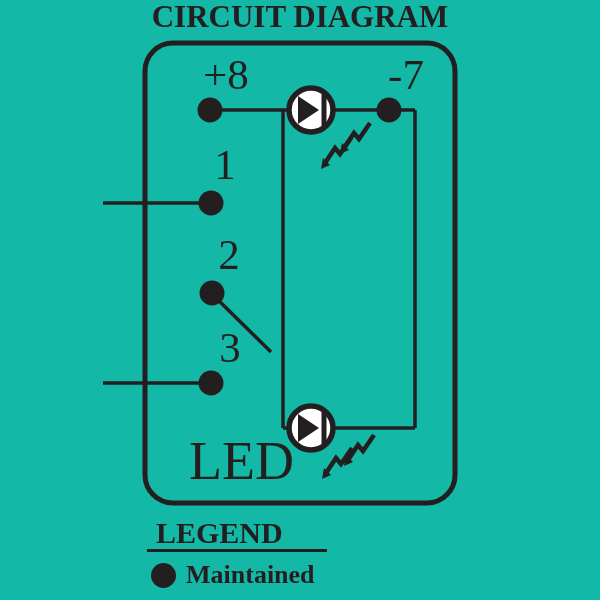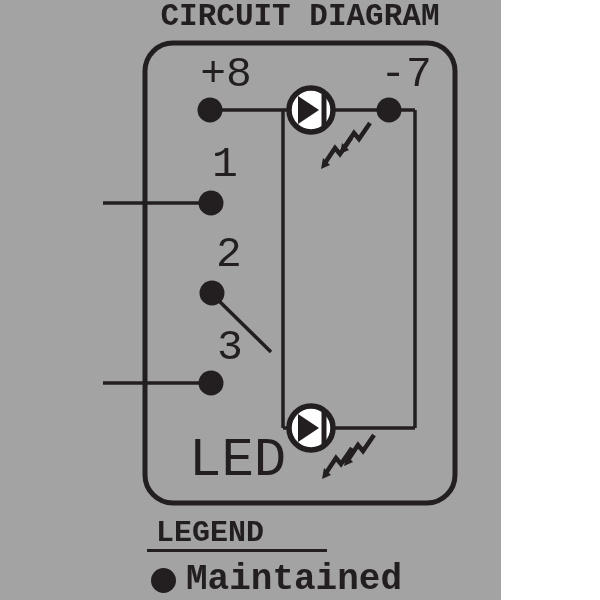--- a/index.html
+++ b/index.html
@@ -1,18 +1,18 @@
 <!DOCTYPE html>
 <html><head>
 <meta charset="utf-8">
 <style>
   html,body{margin:0;padding:0;background:#ffffff;}
   .stage{
-    position:relative;width:501px;height:600px;background:#a3a3a3;
-    font-family:Liberation Mono, monospace;color:#231f20;
+    position:relative;width:600px;height:600px;background:#14b8a6;
+    font-family:Liberation Serif, serif;color:#231f20;
     overflow:hidden;
   }
   .stage svg{position:absolute;left:0;top:0;}
   .lbl{position:absolute;line-height:1;white-space:nowrap;color:#231f20;}
   .title{
     left:300px;top:1px;transform:translateX(-50%);
     font-size:31px;font-weight:bold;letter-spacing:0px;
   }
   .term{font-size:43px;font-weight:400;transform:translateX(-50%);}
   .t-plus8{left:226px;top:53px;}
@@ -20,21 +20,21 @@
   .t-1{left:225px;top:143px;}
   .t-2{left:229px;top:233px;}
   .t-3{left:230px;top:326px;}
   .led-label{left:189px;top:434px;font-size:54px;font-weight:400;}
   .legend-heading{left:156px;top:518px;font-size:30px;font-weight:bold;}
   .legend-underline{
     position:absolute;left:147px;top:549px;width:180px;height:3px;background:#231f20;
   }
   .legend-row{position:absolute;left:151px;top:562px;display:flex;align-items:center;gap:10px;}
   .legend-dot{width:25px;height:25px;border-radius:50%;background:#231f20;flex:0 0 auto;}
-  .legend-text{font-size:36px;font-weight:bold;line-height:1;color:#231f20;}
+  .legend-text{font-size:26px;font-weight:bold;line-height:1;color:#231f20;}
 </style>
 </head>
 <body>
 
 <div class="stage">
 
   <svg width="600" height="600" viewBox="0 0 600 600">
     <defs>
       <g id="bolt-arrow">
         <path d="M30,0 L19,16 L14,10 L4,25" fill="none" stroke="#231f20" stroke-width="4.5"></path>

